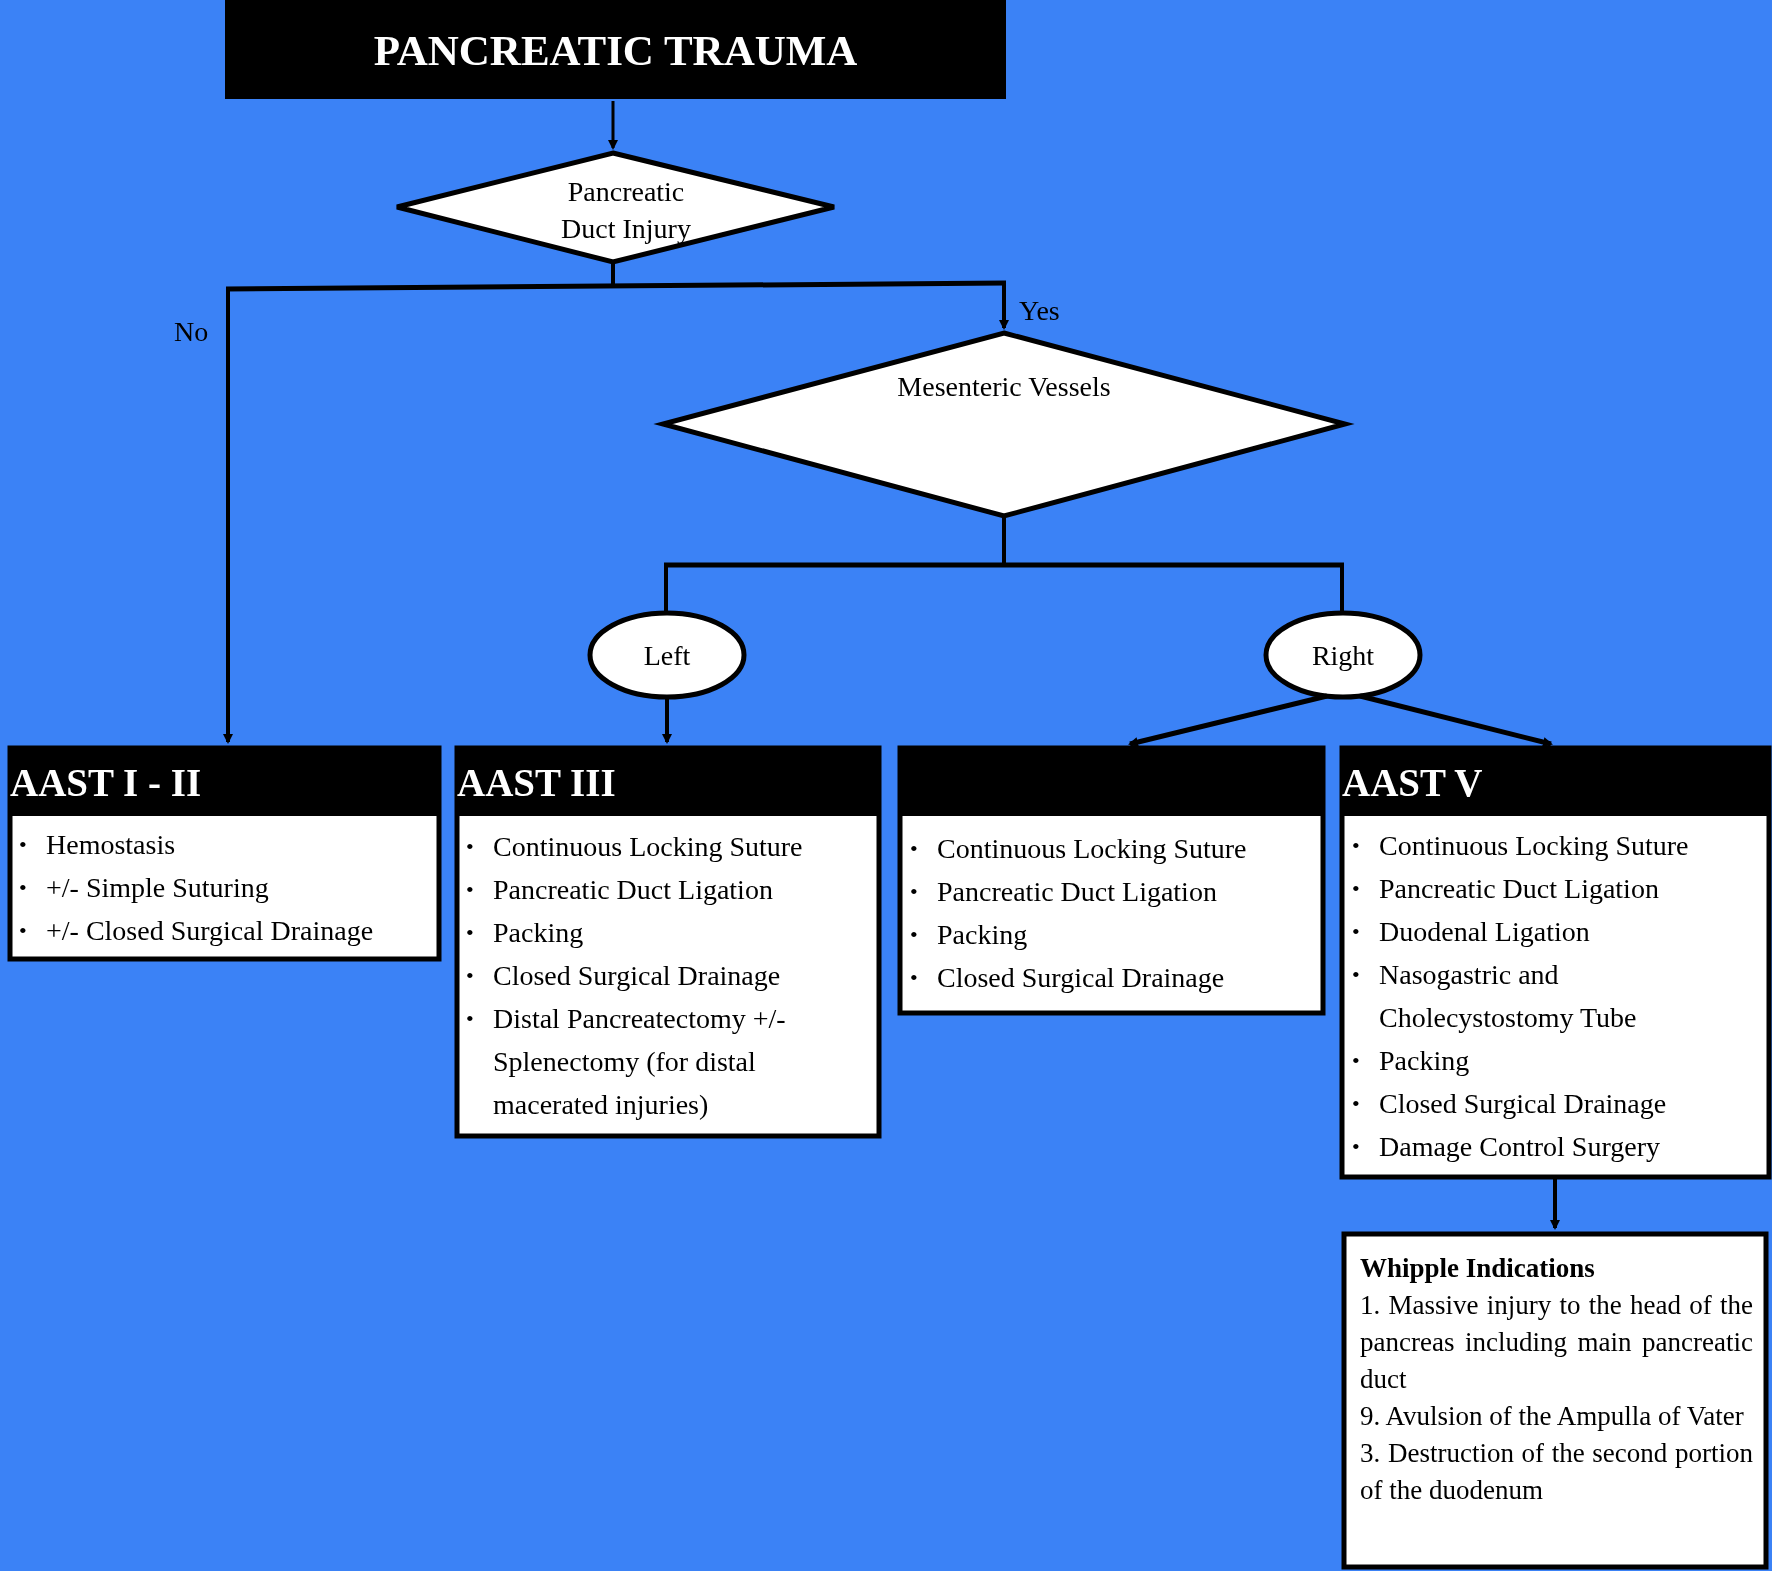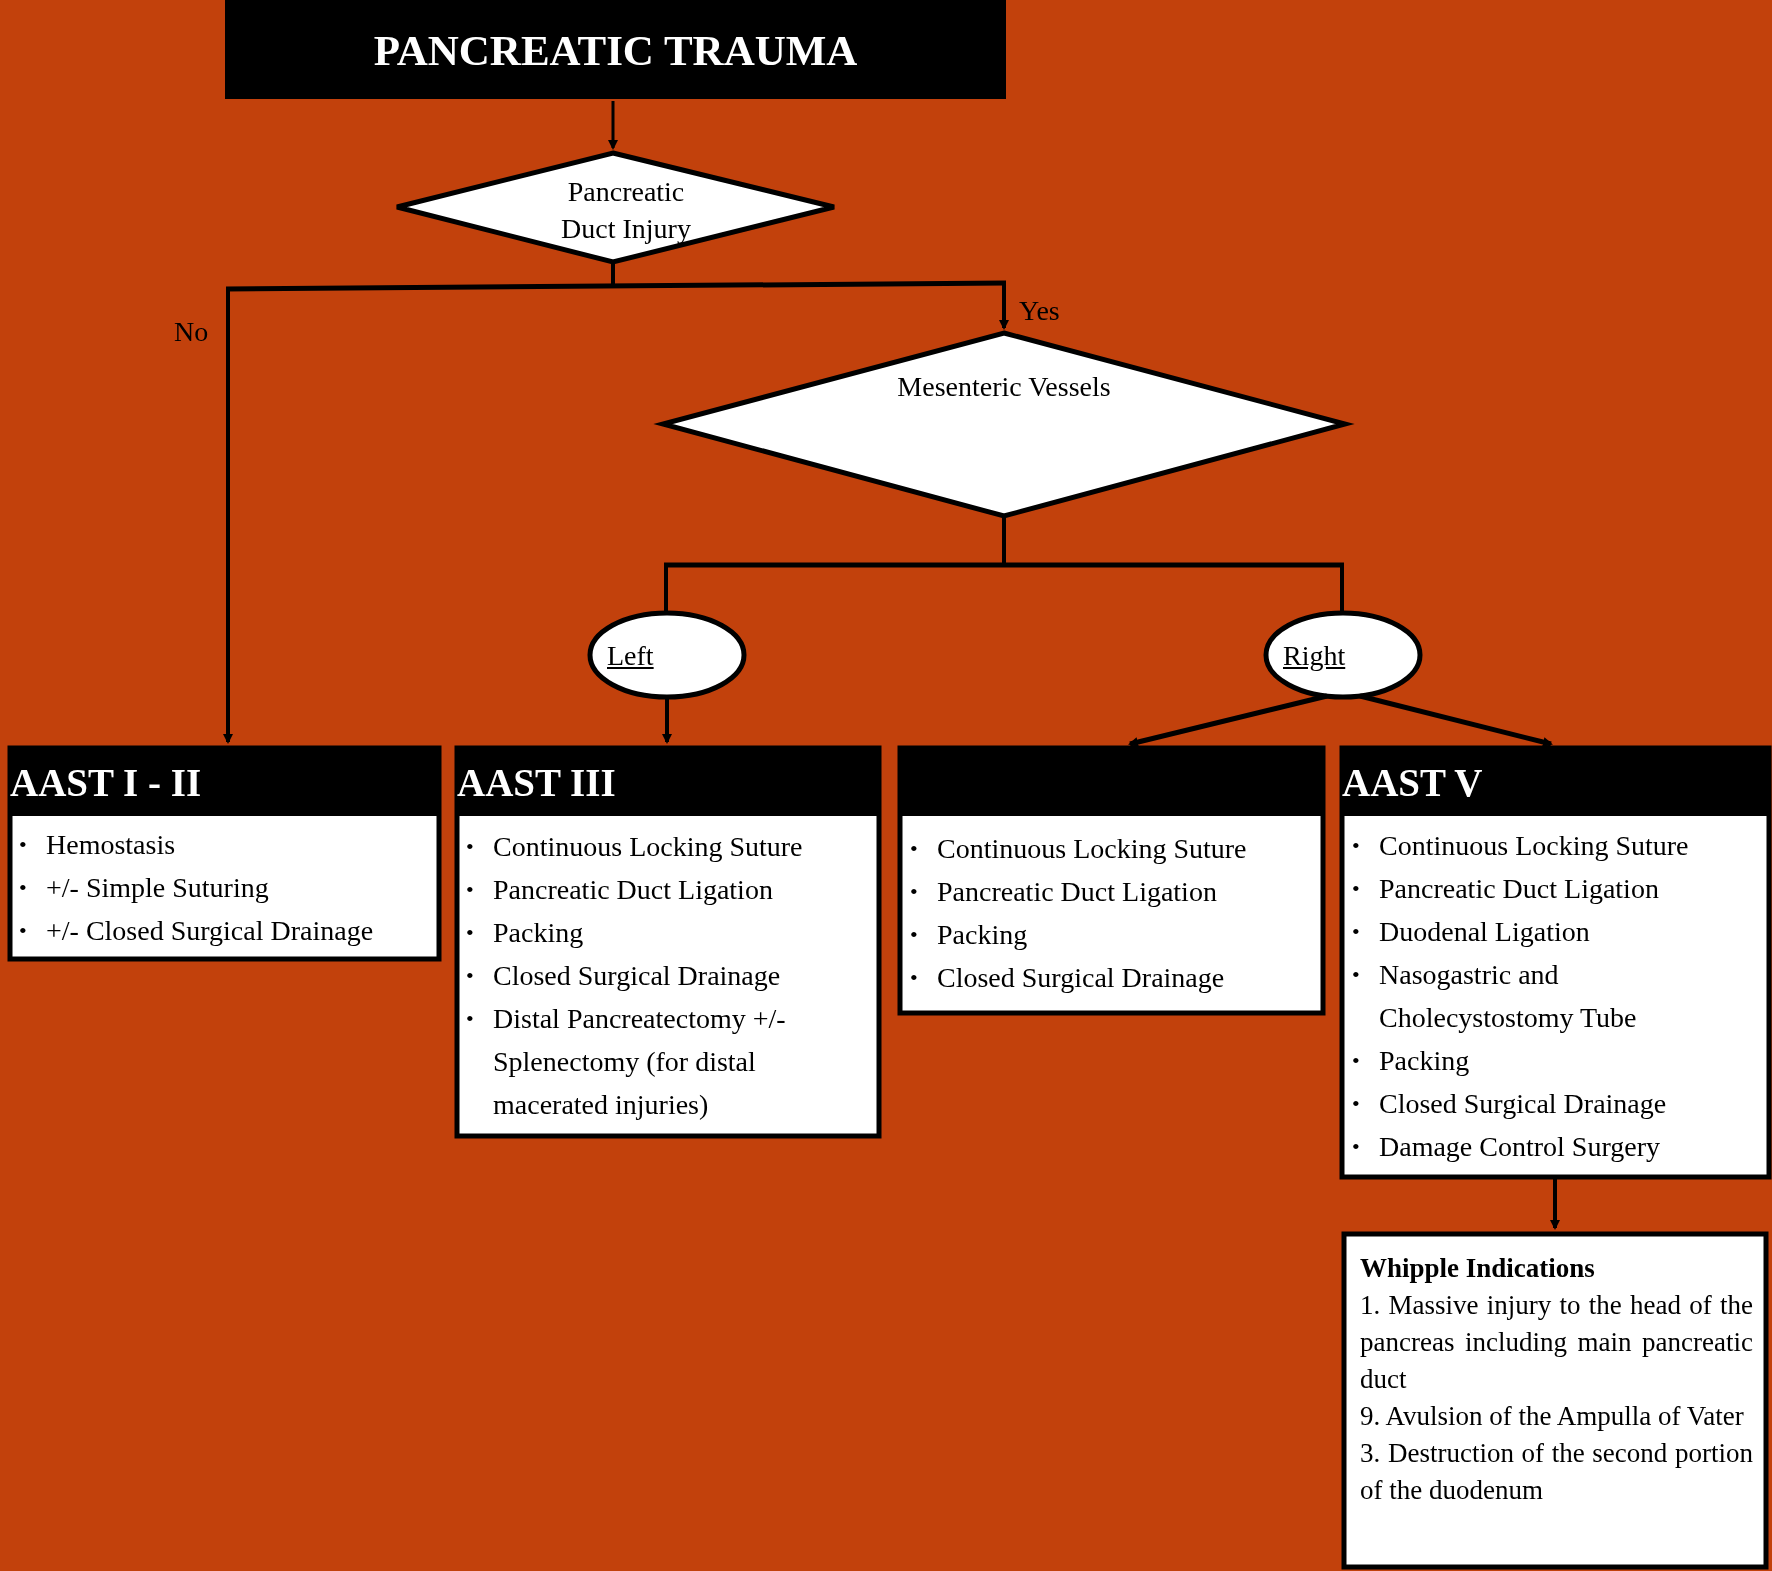--- a/index.html
+++ b/index.html
@@ -1,35 +1,35 @@
 <!DOCTYPE html>
 <html><head>
   <meta charset="utf-8">
   <style>
     html, body { margin: 0; padding: 0; background: #ffffff; }
     #canvas {
       position: relative;
       width: 1772px;
       height: 1571px;
-      background: #c2410c;
+      background: #3b82f6;
       overflow: hidden;
       font-family: "Liberation Serif", "DejaVu Serif", serif;
       color: #000000;
     }
     #shapes { position: absolute; left: 0; top: 0; }
     .txt { position: absolute; white-space: nowrap; }
     .title-text {
       color: #ffffff; font-weight: bold; font-size: 43px;
       text-align: center; line-height: 1;
     }
     .diamond-text {
       font-size: 28px; text-align: center; line-height: 37px;
     }
     .edge-label { font-size: 28px; line-height: 1; }
-    .ellipse-text { font-size: 28px; line-height: 1; text-decoration: underline; }
+    .ellipse-text { font-size: 28px; text-align: center; line-height: 1; }
     .card-header {
       position: absolute; color: #ffffff; font-weight: bold;
       font-size: 39px; text-align: left; line-height: 1;
     }
     .card-list {
       position: absolute; margin: 0; padding: 0; list-style: none;
       font-size: 28px; line-height: 43px; white-space: normal;
     }
     .card-list li { position: relative; padding-left: 27px; }
     .card-list li .bullet {

